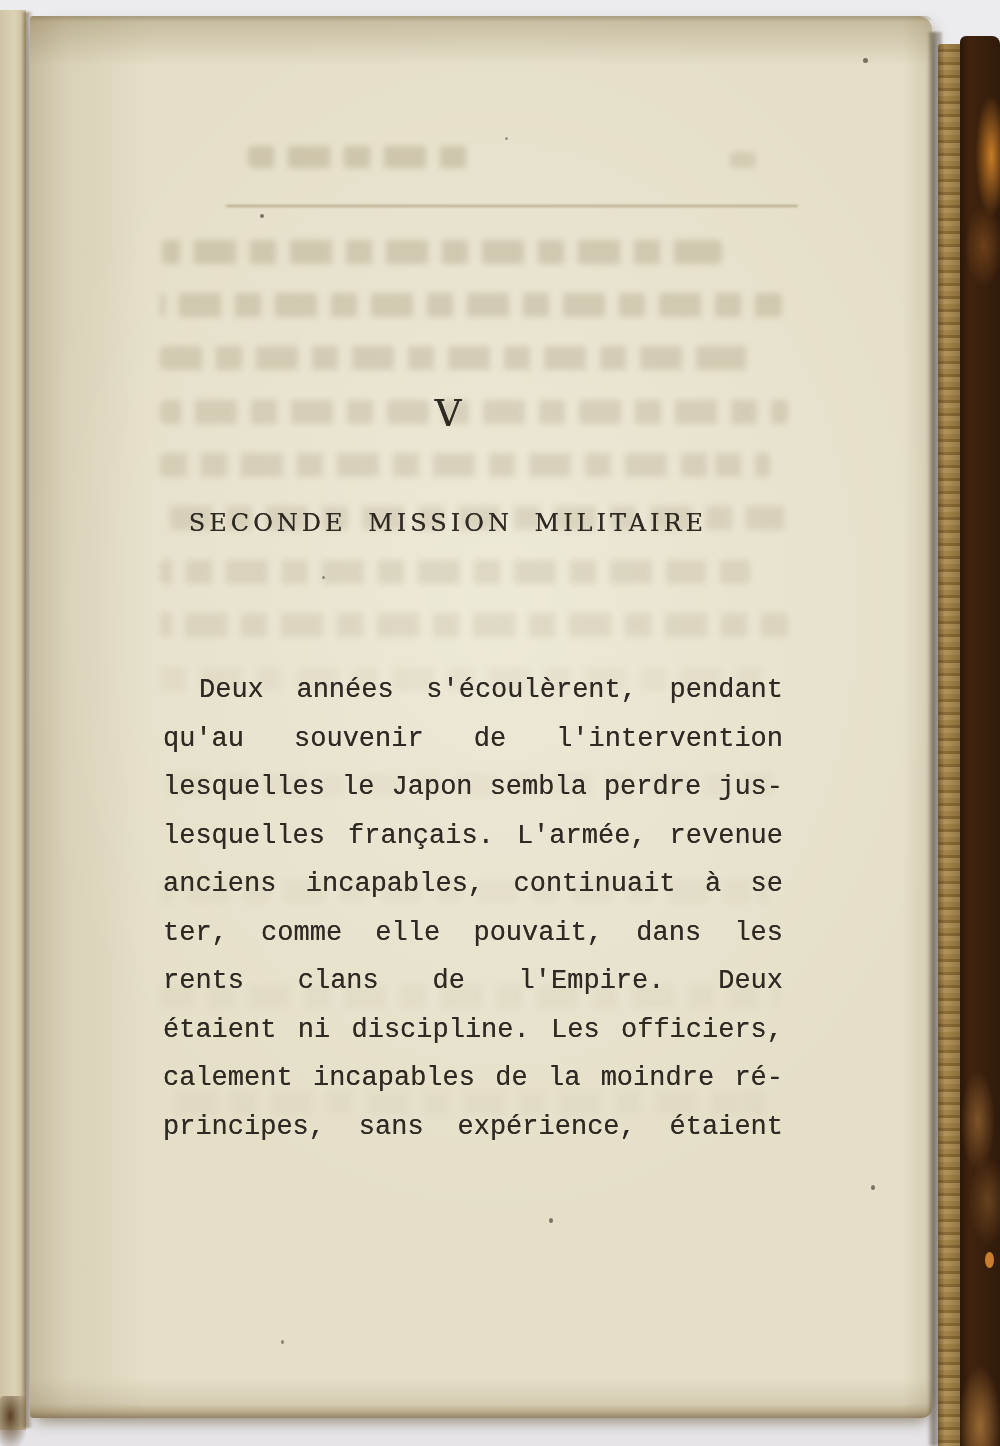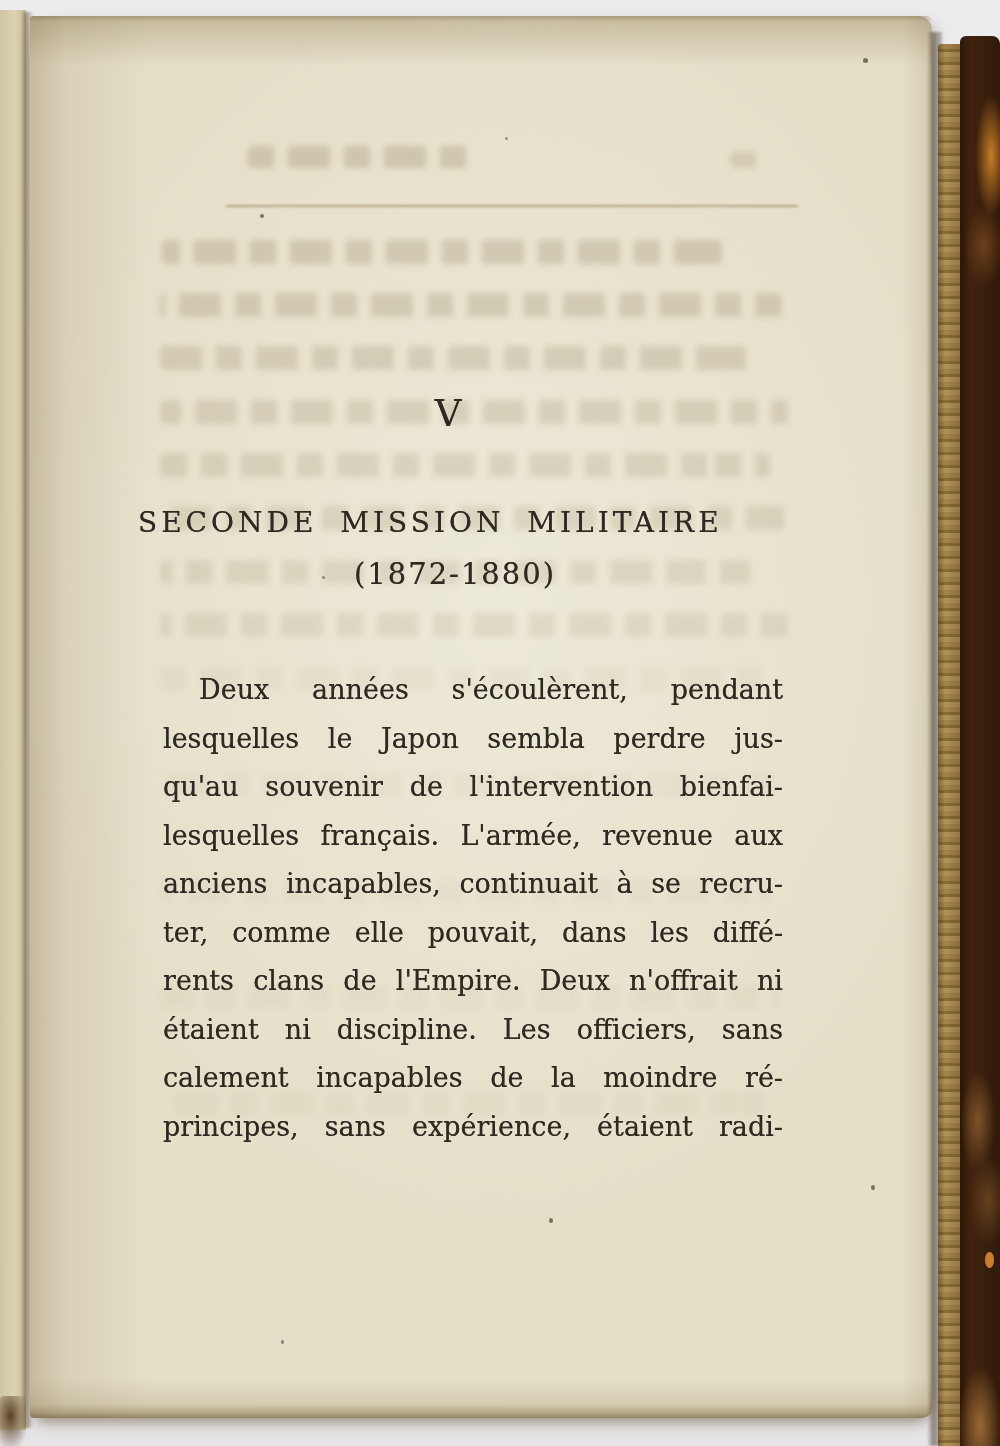--- a/index.html
+++ b/index.html
@@ -60,34 +60,34 @@
     position:absolute;height:2px;background:rgba(128,108,66,.5);filter:blur(1px);border-radius:1px;
   }
 
   
   .ink{color:#2e2923;text-shadow:0 0 .6px rgba(46,41,35,.75);}
   .chapter-num{
     left:133px;top:378px;width:620px;text-align:center;
     font-size:37px;line-height:40px;transform:translateX(-25px);
   }
   .chapter-title{
-    left:133px;top:492px;width:620px;text-align:left;
-    font-size:28px;line-height:30px;letter-spacing:4px;word-spacing:10px;
+    left:133px;top:492px;width:620px;text-align:center;
+    font-size:24px;line-height:30px;letter-spacing:4px;word-spacing:10px;
     transform:translateX(-25px);
   }
   .chapter-date{
     left:133px;top:538px;width:620px;text-align:center;
     font-size:29px;line-height:40px;letter-spacing:2px;transform:translateX(-18px);
   }
   .body-text{
     left:133px;top:650px;width:620px;font-size:27px;line-height:48.5px;
   }
   .bline{
     height:48.5px;overflow:hidden;
-    text-align:justify;text-align-last:justify;
+    text-align:justify;text-align-last:justify;font-family:Liberation Mono, monospace;
   }
   .bline.indent{text-indent:36px;}
 
   .speck{position:absolute;border-radius:50%;background:#4a4036;opacity:.7;}
 
   
   .gap-shadow{
     left:927px;top:32px;width:15px;height:1414px;
     background:linear-gradient(90deg,rgba(50,38,18,0) 0%,rgba(50,38,18,.48) 40%,rgba(50,38,18,.22) 100%);
     filter:blur(1px);
@@ -138,26 +138,25 @@
   <div class="ghost" style="left:130px;top:544px;width:590px;opacity:.25;background-position-x:-70px;"></div>
   <div class="ghost" style="left:130px;top:597px;width:628px;opacity:.22;background-position-x:-15px;"></div>
   <div class="ghost" style="left:130px;top:651px;width:615px;opacity:.09;"></div>
   <div class="ghost" style="left:130px;top:757px;width:620px;opacity:.08;background-position-x:-33px;"></div>
   <div class="ghost" style="left:130px;top:863px;width:610px;opacity:.08;background-position-x:-12px;"></div>
   <div class="ghost" style="left:130px;top:969px;width:620px;opacity:.08;background-position-x:-48px;"></div>
   <div class="ghost" style="left:130px;top:1075px;width:605px;opacity:.08;background-position-x:-25px;"></div>
 
   <div class="abs chapter-num ink">V</div>
   <div class="abs chapter-title ink">SECONDE MISSION MILITAIRE</div>
-  <div class="abs chapter-date ink">(1872-1880)</div>
 
   <div class="abs body-text ink">
     <div class="bline indent">Deux années s'écoulèrent, pendant</div>
+    <div class="bline">qu'au souvenir de l'intervention bienfai-</div>
     <div class="bline">lesquelles le Japon sembla perdre jus-</div>
-    <div class="bline">qu'au souvenir de l'intervention bienfai-</div>
     <div class="bline">lesquelles français. L'armée, revenue aux</div>
     <div class="bline">anciens incapables, continuait à se recru-</div>
     <div class="bline">ter, comme elle pouvait, dans les diffé-</div>
     <div class="bline">rents clans de l'Empire. Deux n'offrait ni</div>
     <div class="bline">étaient ni discipline. Les officiers, sans</div>
     <div class="bline">calement incapables de la moindre ré-</div>
     <div class="bline">principes, sans expérience, étaient radi-</div>
   </div>
 
   <div class="speck" style="left:833px;top:42px;width:5px;height:5px;"></div>

